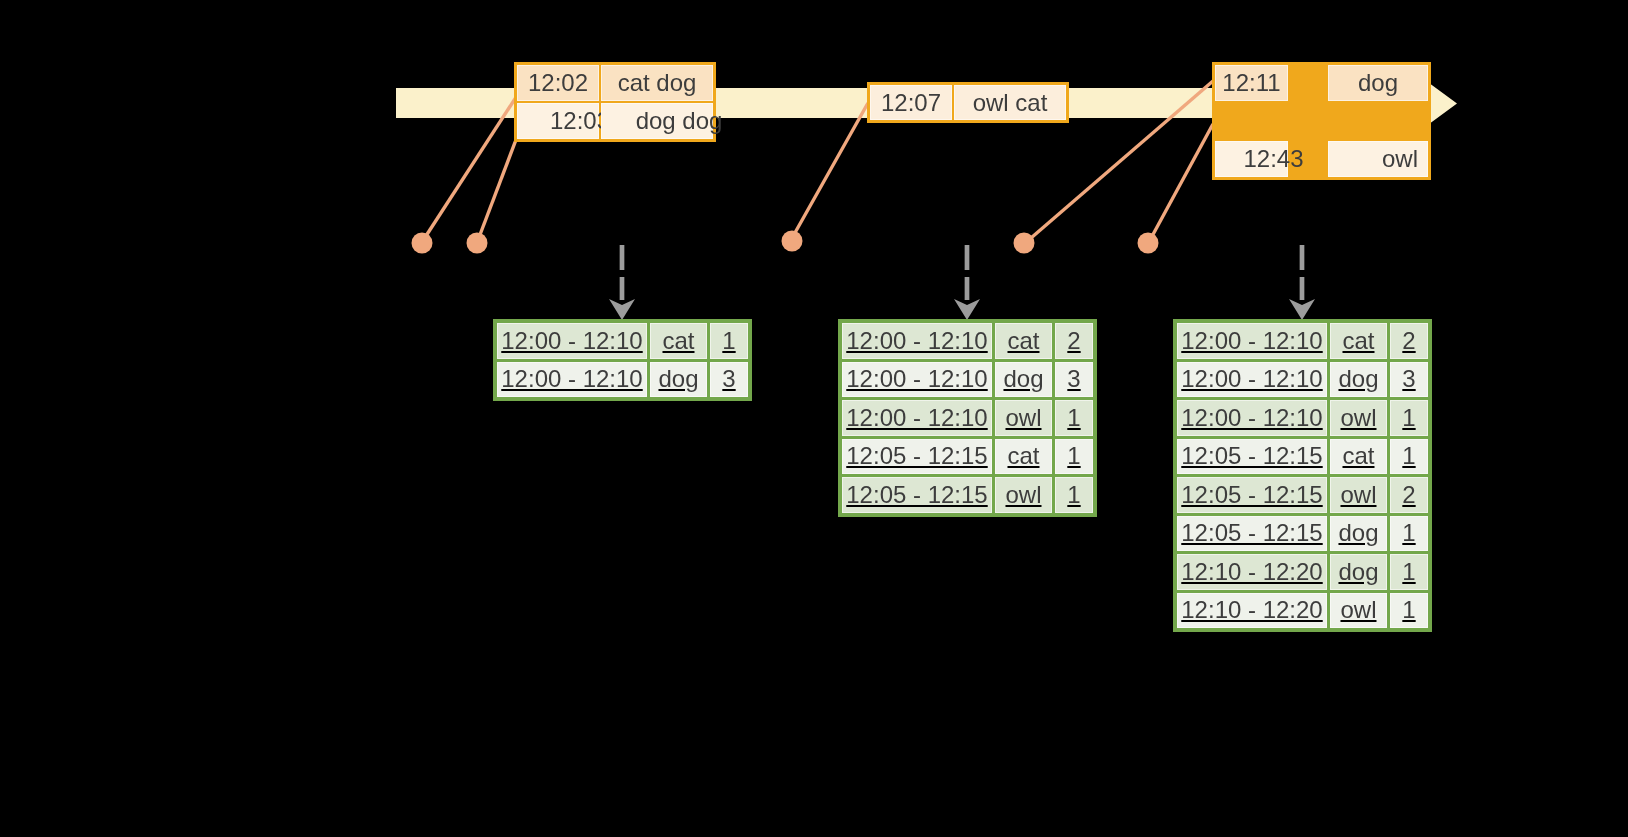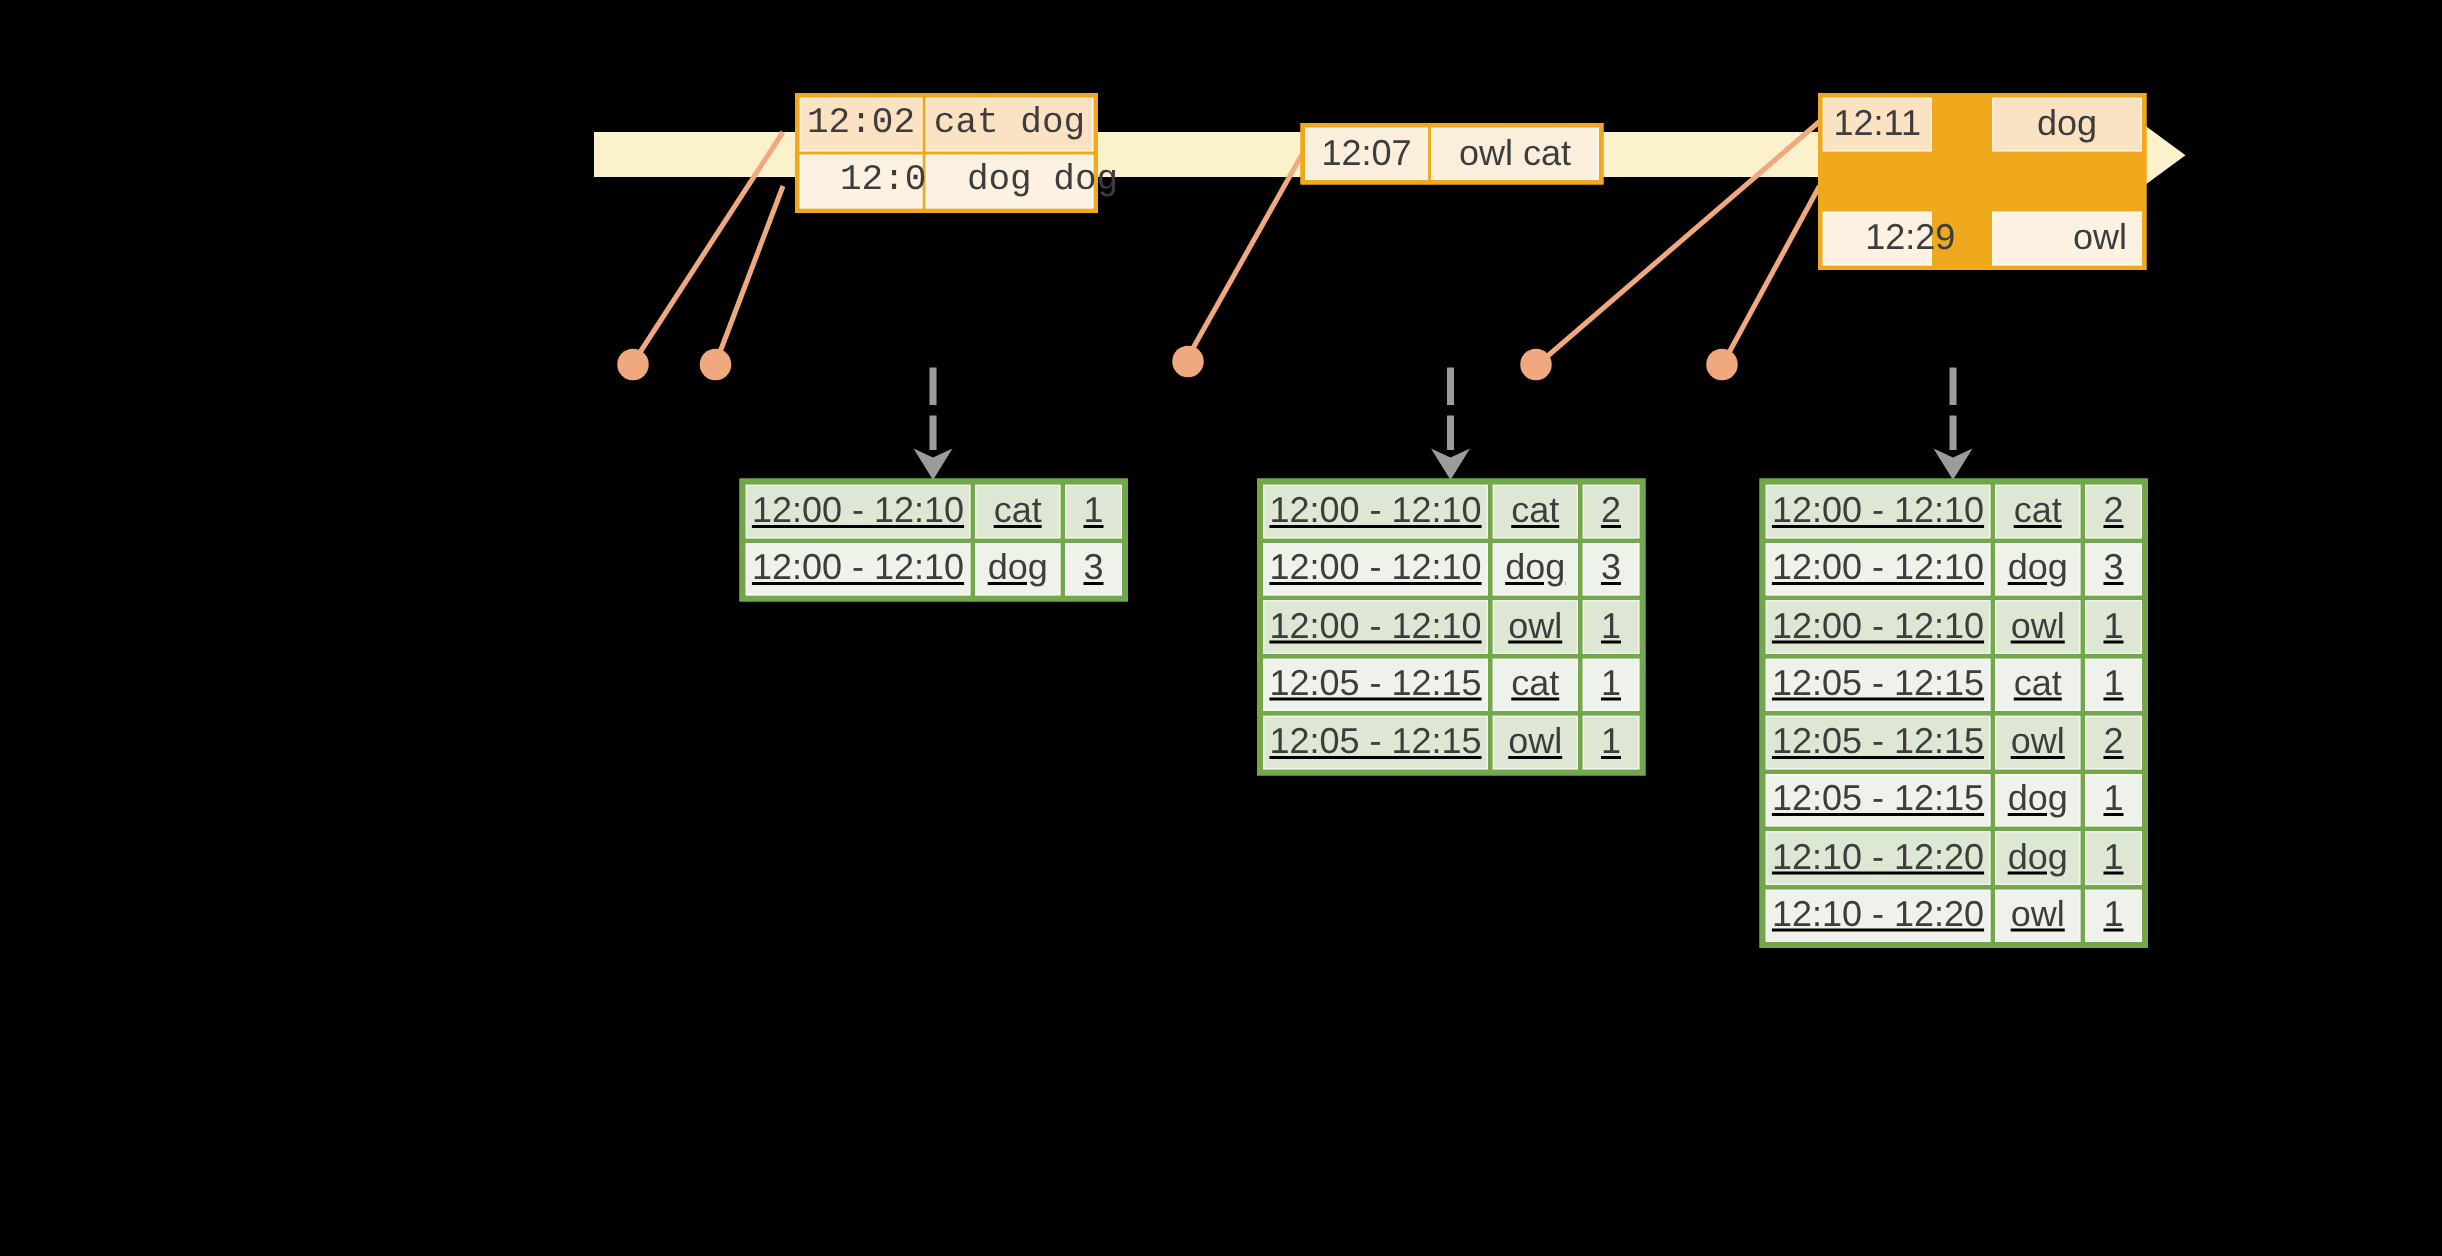--- a/index.html
+++ b/index.html
@@ -41,21 +41,21 @@
     fill: var(--timeline-fill);
   }
   
   .event-table {
     position: absolute;
     display: grid;
     gap: 2px;
     border: 3px solid var(--event-border);
     background: var(--event-border);
   }
-  .event-table.t1 { left: 530px; top: 62px;  grid-template-columns: 82px 112px; grid-auto-rows: 36px; font-family: Liberation Mono, monospace; }
+  .event-table.t1 { left: 514px; top: 62px;  grid-template-columns: 82px 112px; grid-auto-rows: 36px; }
   .event-table.t2 { left: 867px; top: 82px;  grid-template-columns: 82px 112px; grid-auto-rows: 35px; }
   .event-table.t3 { left: 1212px; top: 62px; grid-template-columns: 73px 100px; grid-auto-rows: 36px; gap: 40px; }
   
   .result-table {
     position: absolute;
     display: grid;
     grid-template-columns: 150px 57px 38px;
     grid-auto-rows: 35.5px;
     gap: 3px;
     border: 4px solid var(--result-border);
@@ -125,21 +125,21 @@
     </div>
 
   <div class="event-table t2 single">
       <div class="cell odd">12:07</div>
       <div class="cell odd">owl cat</div>
     </div>
 
   <div class="event-table t3">
       <div class="cell odd">12:11</div>
       <div class="cell odd">dog</div>
-      <div class="cell even">12:29</div>
+      <div class="cell even">12:43</div>
       <div class="cell even">owl</div>
     </div>
 
   <div class="result-table r1">
       <div class="cell odd">12:00 - 12:10</div>
       <div class="cell odd">cat</div>
       <div class="cell odd">1</div>
       <div class="cell even">12:00 - 12:10</div>
       <div class="cell even">dog</div>
       <div class="cell even">3</div>

